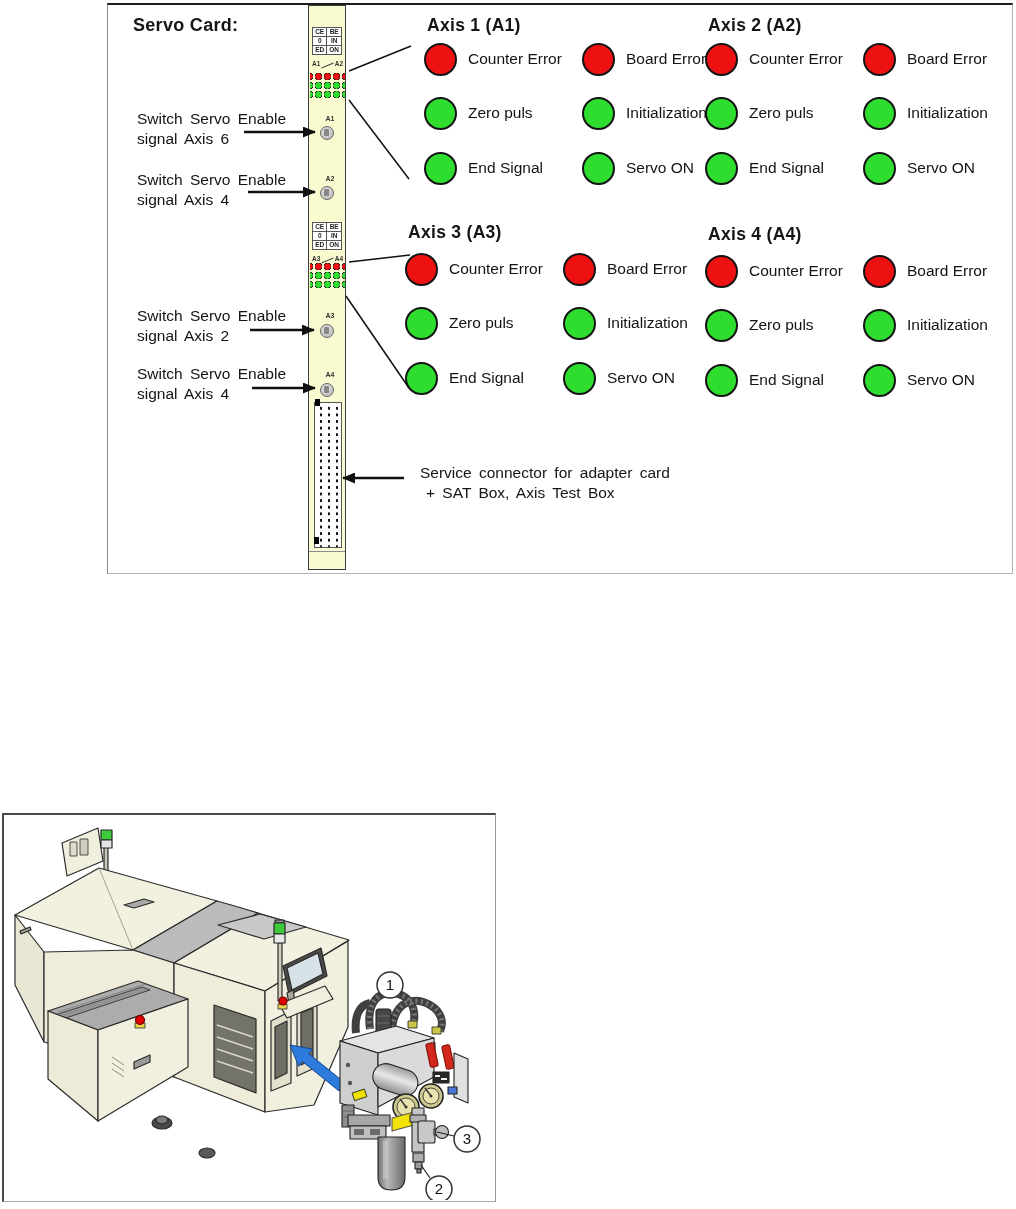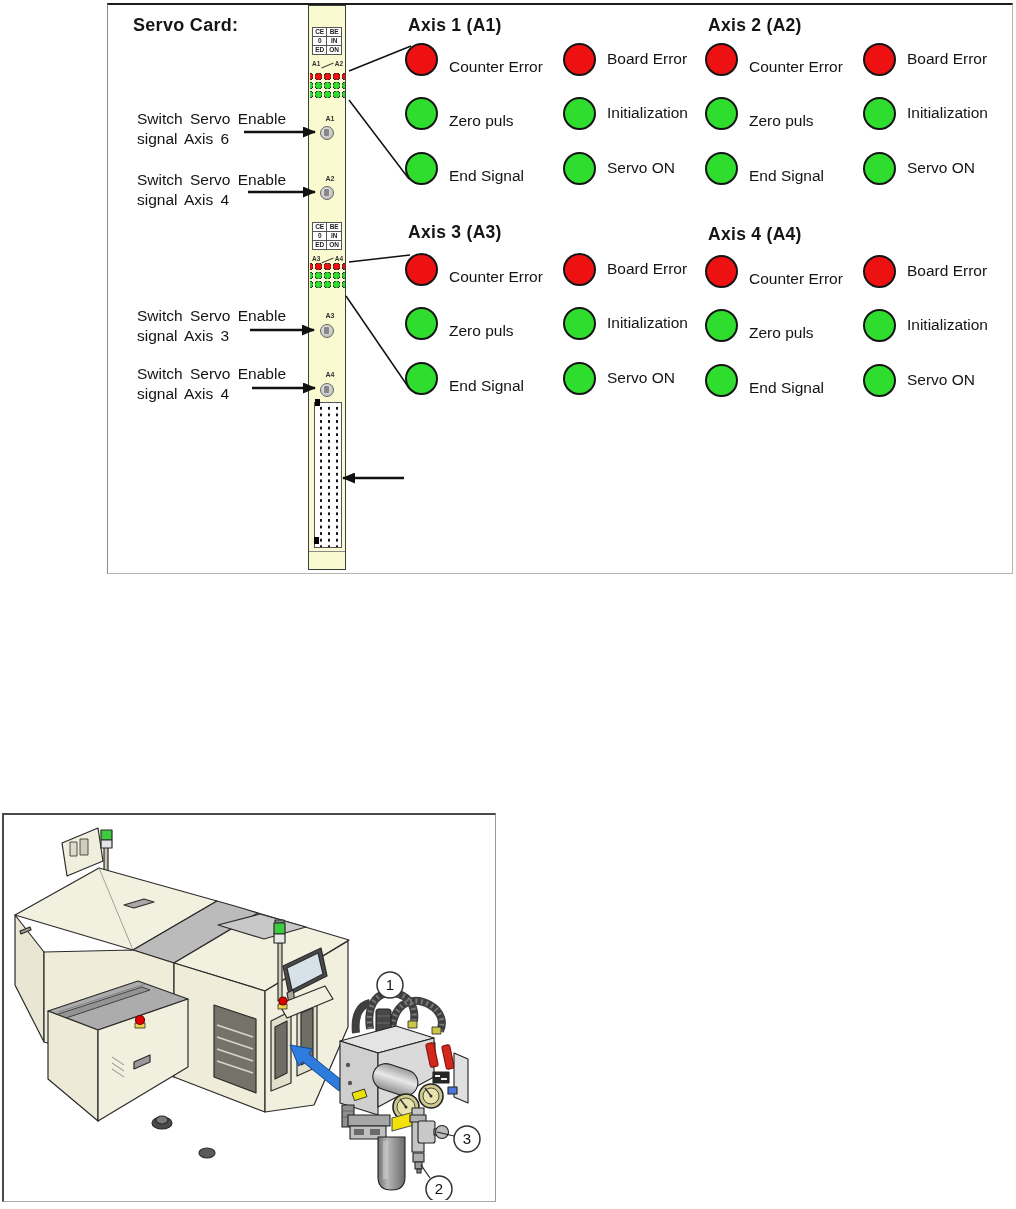--- a/index.html
+++ b/index.html
@@ -46,27 +46,27 @@
   .csq1{left:6px;top:393px;} .csq2{left:5px;top:531px;}
   .cline{position:absolute;left:0;right:0;top:545px;height:1px;background:#8a8a8a;}
 
   
   .note{position:absolute;width:175px;font-size:15.5px;line-height:20px;word-spacing:3px;color:#131313;}
   .n1{left:137px;top:109px;} .n2{left:137px;top:170px;}
   .n3{left:137px;top:306px;} .n4{left:137px;top:364px;}
 
   
   .grp{position:absolute;width:305px;height:185px;}
-  .g1{left:405px;top:15px;} .g2{left:705px;top:15px;}
+  .g1{left:424px;top:15px;} .g2{left:705px;top:15px;}
   .g3{left:405px;top:222px;} .g4{left:705px;top:224px;}
   .grp-title{position:absolute;left:3px;top:0;font-size:17.5px;font-weight:bold;letter-spacing:.3px;}
   .led{position:absolute;display:flex;align-items:center;height:34px;}
   .r0{top:27px;} .r1{top:81px;} .r2{top:136px;}
   .g3 .r0,.g4 .r0{top:30px;} .g3 .r1,.g4 .r1{top:84px;} .g3 .r2,.g4 .r2{top:139px;}
-  .c0{left:0;align-items:flex-end;} .c1{left:158px;}
+  .c0{left:0;} .c1{left:158px;}
   .dot{width:33px;height:33px;border-radius:50%;border:2px solid #141414;box-sizing:border-box;
        flex:0 0 auto;margin-right:11px;}
   .dot[data-color="red"]{background:#ee1111;}
   .dot[data-color="green"]{background:#2edd2e;}
   .led-label{font-size:15.5px;white-space:nowrap;color:#131313;}
 
   
   .svc{position:absolute;left:420px;top:463px;font-size:15.5px;line-height:19.5px;word-spacing:3px;}
   .svc .l2{margin-left:6px;}
 
@@ -158,21 +158,21 @@
   <div class="note n1">
     <div>Switch Servo Enable</div>
     <div>signal Axis 6</div>
   </div>
   <div class="note n2">
     <div>Switch Servo Enable</div>
     <div>signal Axis 4</div>
   </div>
   <div class="note n3">
     <div>Switch Servo Enable</div>
-    <div>signal Axis 3</div>
+    <div>signal Axis 2</div>
   </div>
   <div class="note n4">
     <div>Switch Servo Enable</div>
     <div>signal Axis 4</div>
   </div>
 
   <div class="grp g1">
     <div class="grp-title">Axis 1 (A1)</div>
     <div class="led r0 c0">
         <span class="dot" data-color="red"></span>
@@ -277,20 +277,24 @@
     <div class="led r2 c0">
         <span class="dot" data-color="green"></span>
         <span class="led-label">End Signal</span>
       </div>
     <div class="led r2 c1">
         <span class="dot" data-color="green"></span>
         <span class="led-label">Servo ON</span>
       </div>
   </div>
 
+  <div class="svc">
+    <div class="l1">Service connector for adapter card</div>
+    <div class="l2">+ SAT Box,  Axis Test Box</div>
+  </div>
 
   <svg class="overlay" width="1016" height="580" viewBox="0 0 1016 580">
     <defs>
       <marker id="ah" markerUnits="userSpaceOnUse" markerWidth="14" markerHeight="11" refX="12" refY="5.5" orient="auto">
         <path d="M0,0 L13,5.5 L0,11 z" fill="#111"></path>
       </marker>
     </defs>
     <g stroke="#111" stroke-width="2.4">
       <line x1="244" y1="132" x2="315" y2="132" marker-end="url(#ah)"></line>
       <line x1="248" y1="192" x2="315" y2="192" marker-end="url(#ah)"></line>

